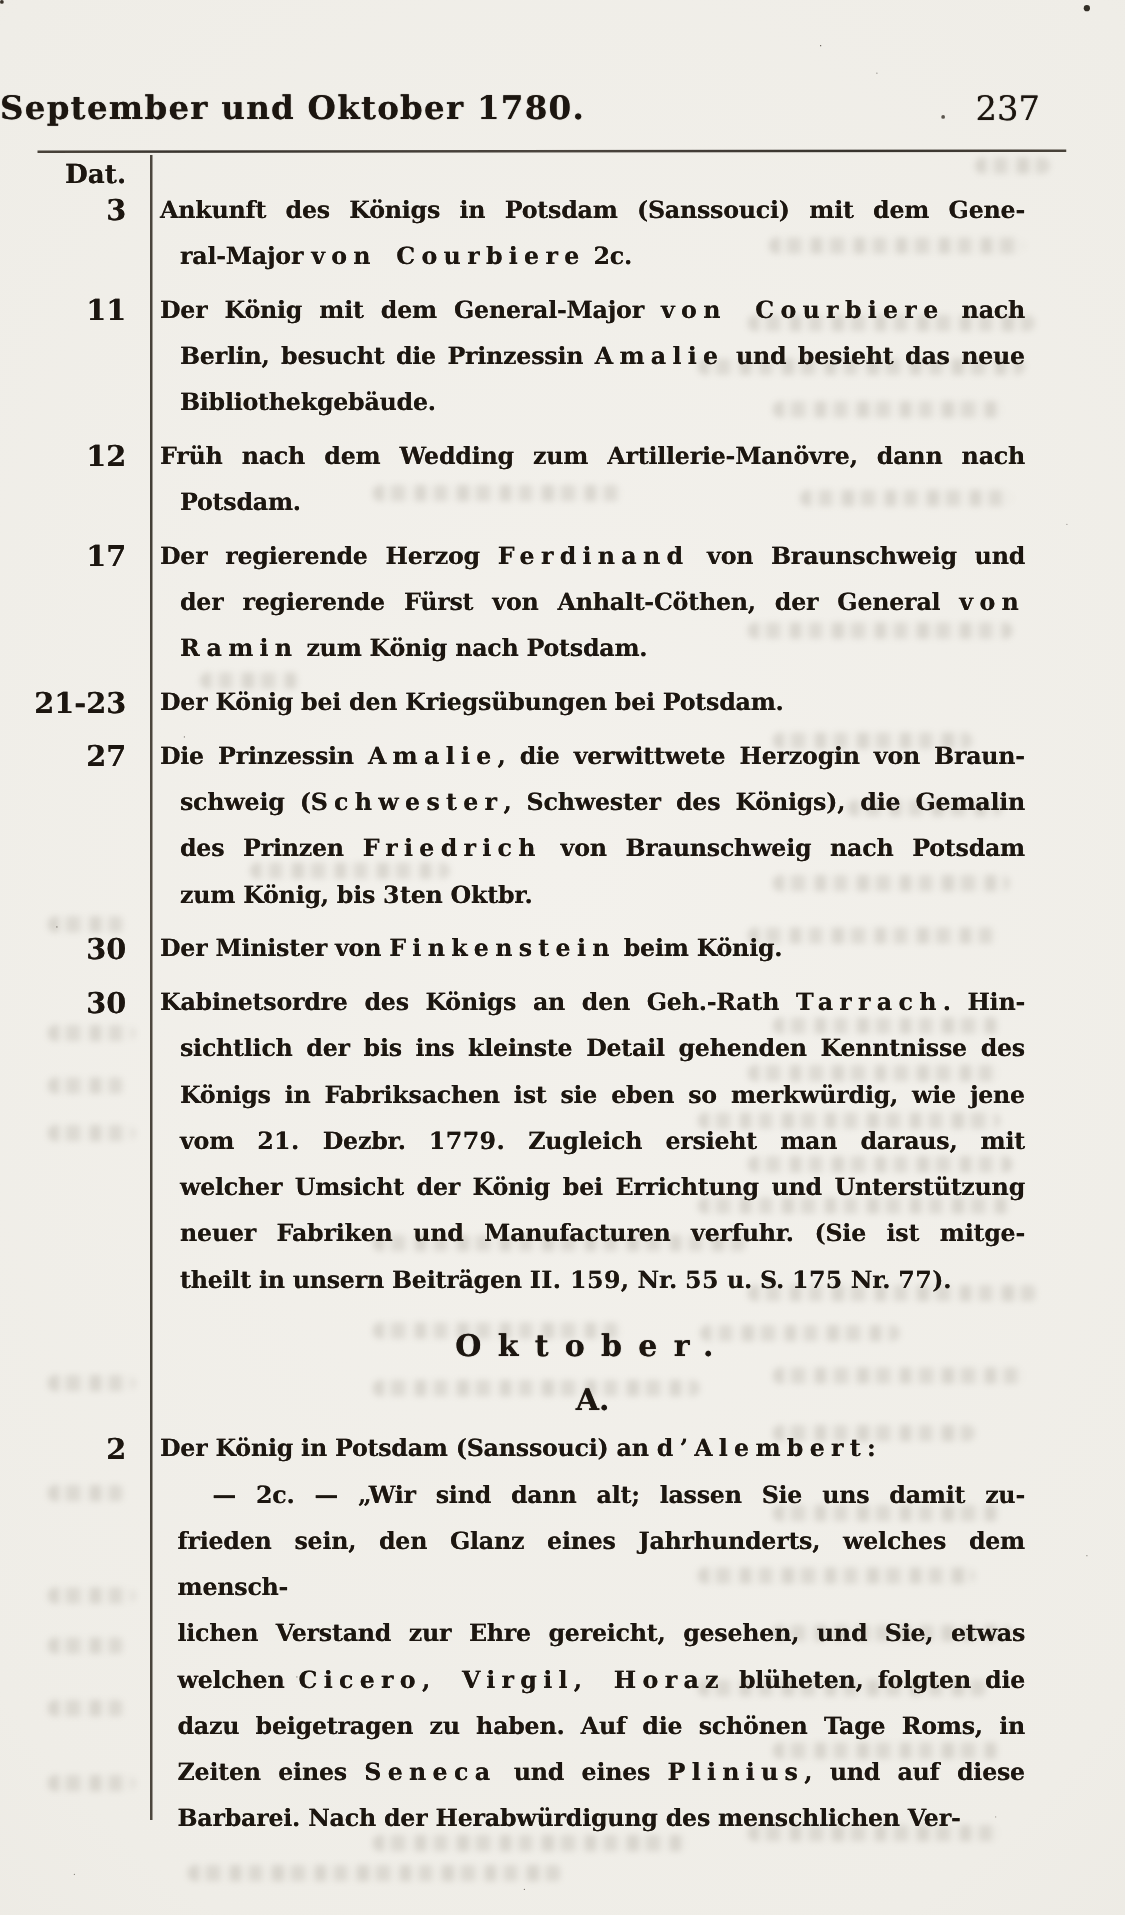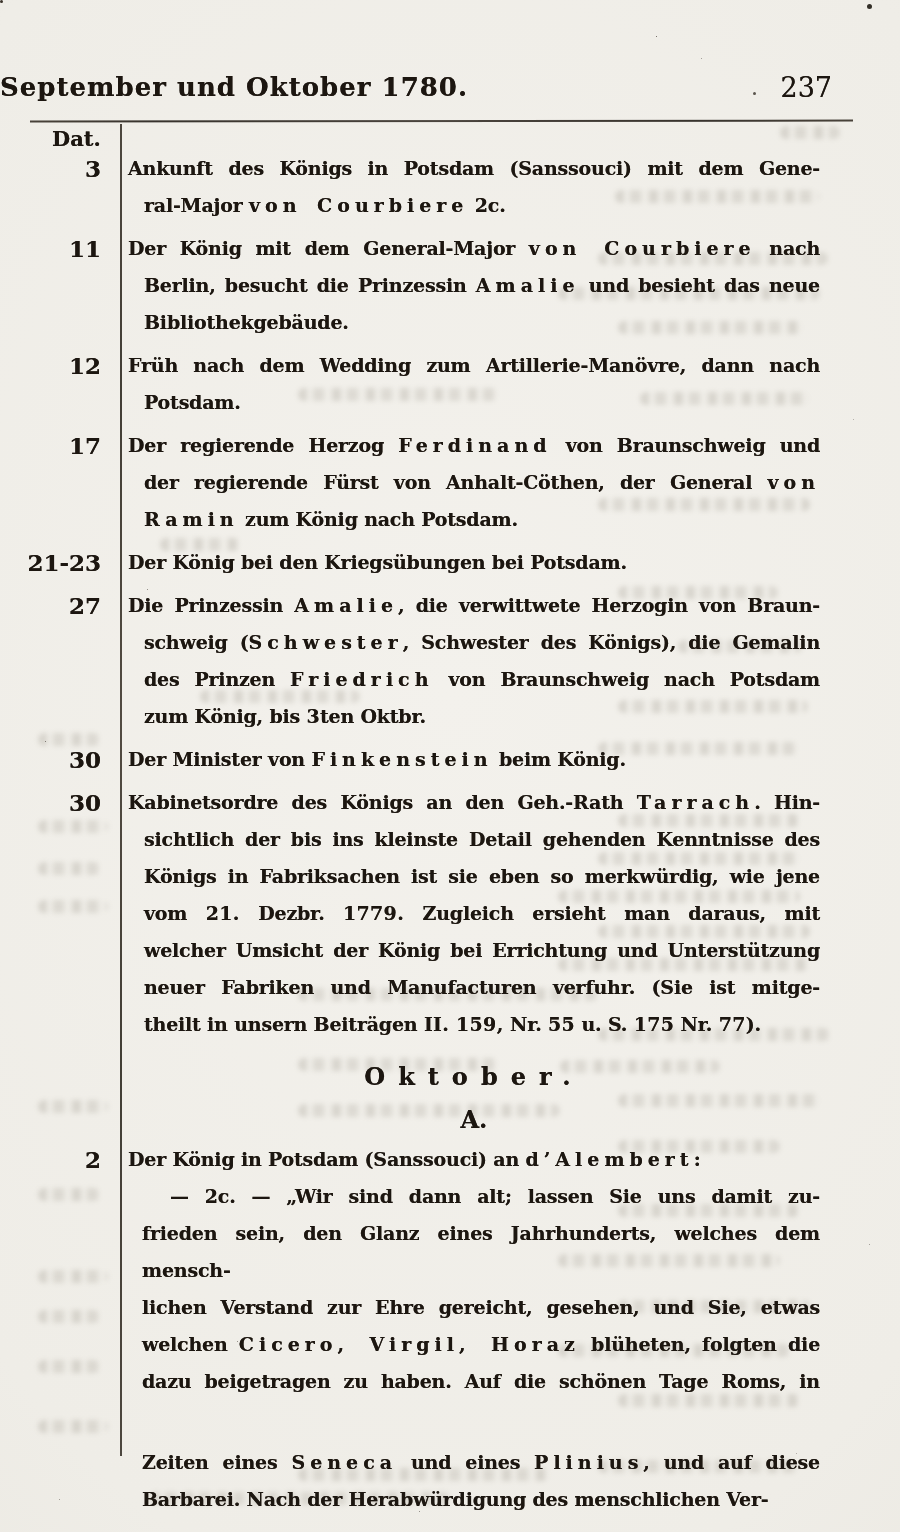--- a/index.html
+++ b/index.html
@@ -217,20 +217,20 @@
       <div class="sect-sub">A.</div>
       <div class="entry">
         <div class="edate">2</div>
         <div class="etext">
           <span class="line nojust"><span>Der König in Potsdam (Sanssouci) an </span><span class="sp">d’Alembert</span><span>:</span></span>
           <span class="line" style="padding-left: 42px;"><span>—  2c.  —  „Wir sind dann alt; lassen Sie uns damit zu-</span></span>
           <span class="line" style="padding-left: 14px;"><span>frieden sein, den Glanz eines Jahrhunderts, welches dem mensch-</span></span>
           <span class="line" style="padding-left: 14px;"><span>lichen Verstand zur Ehre gereicht, gesehen, und Sie, etwas</span></span>
           <span class="line" style="padding-left: 14px;"><span>welchen </span><span class="sp">Cicero, Virgil, Horaz</span><span> blüheten, folgten die</span></span>
           <span class="line" style="padding-left: 14px;"><span>dazu beigetragen zu haben.  Auf die schönen Tage Roms, in</span></span>
-          <span class="line" style="padding-left: 14px; margin-top: 44px;"><span>Zeiten eines </span><span class="sp">Seneca</span><span> und eines </span><span class="sp">Plinius</span><span>, und auf diese</span></span>
+          <span class="line" style="padding-left: 14px;"><span>Zeiten eines </span><span class="sp">Seneca</span><span> und eines </span><span class="sp">Plinius</span><span>, und auf diese</span></span>
           <span class="line nojust" style="padding-left: 14px;"><span>Barbarei.  Nach der Herabwürdigung des menschlichen Ver-</span></span>
         </div>
       </div>
     </main>
 
   <div class="speck"></div>
 </div>
 
 </body></html>

